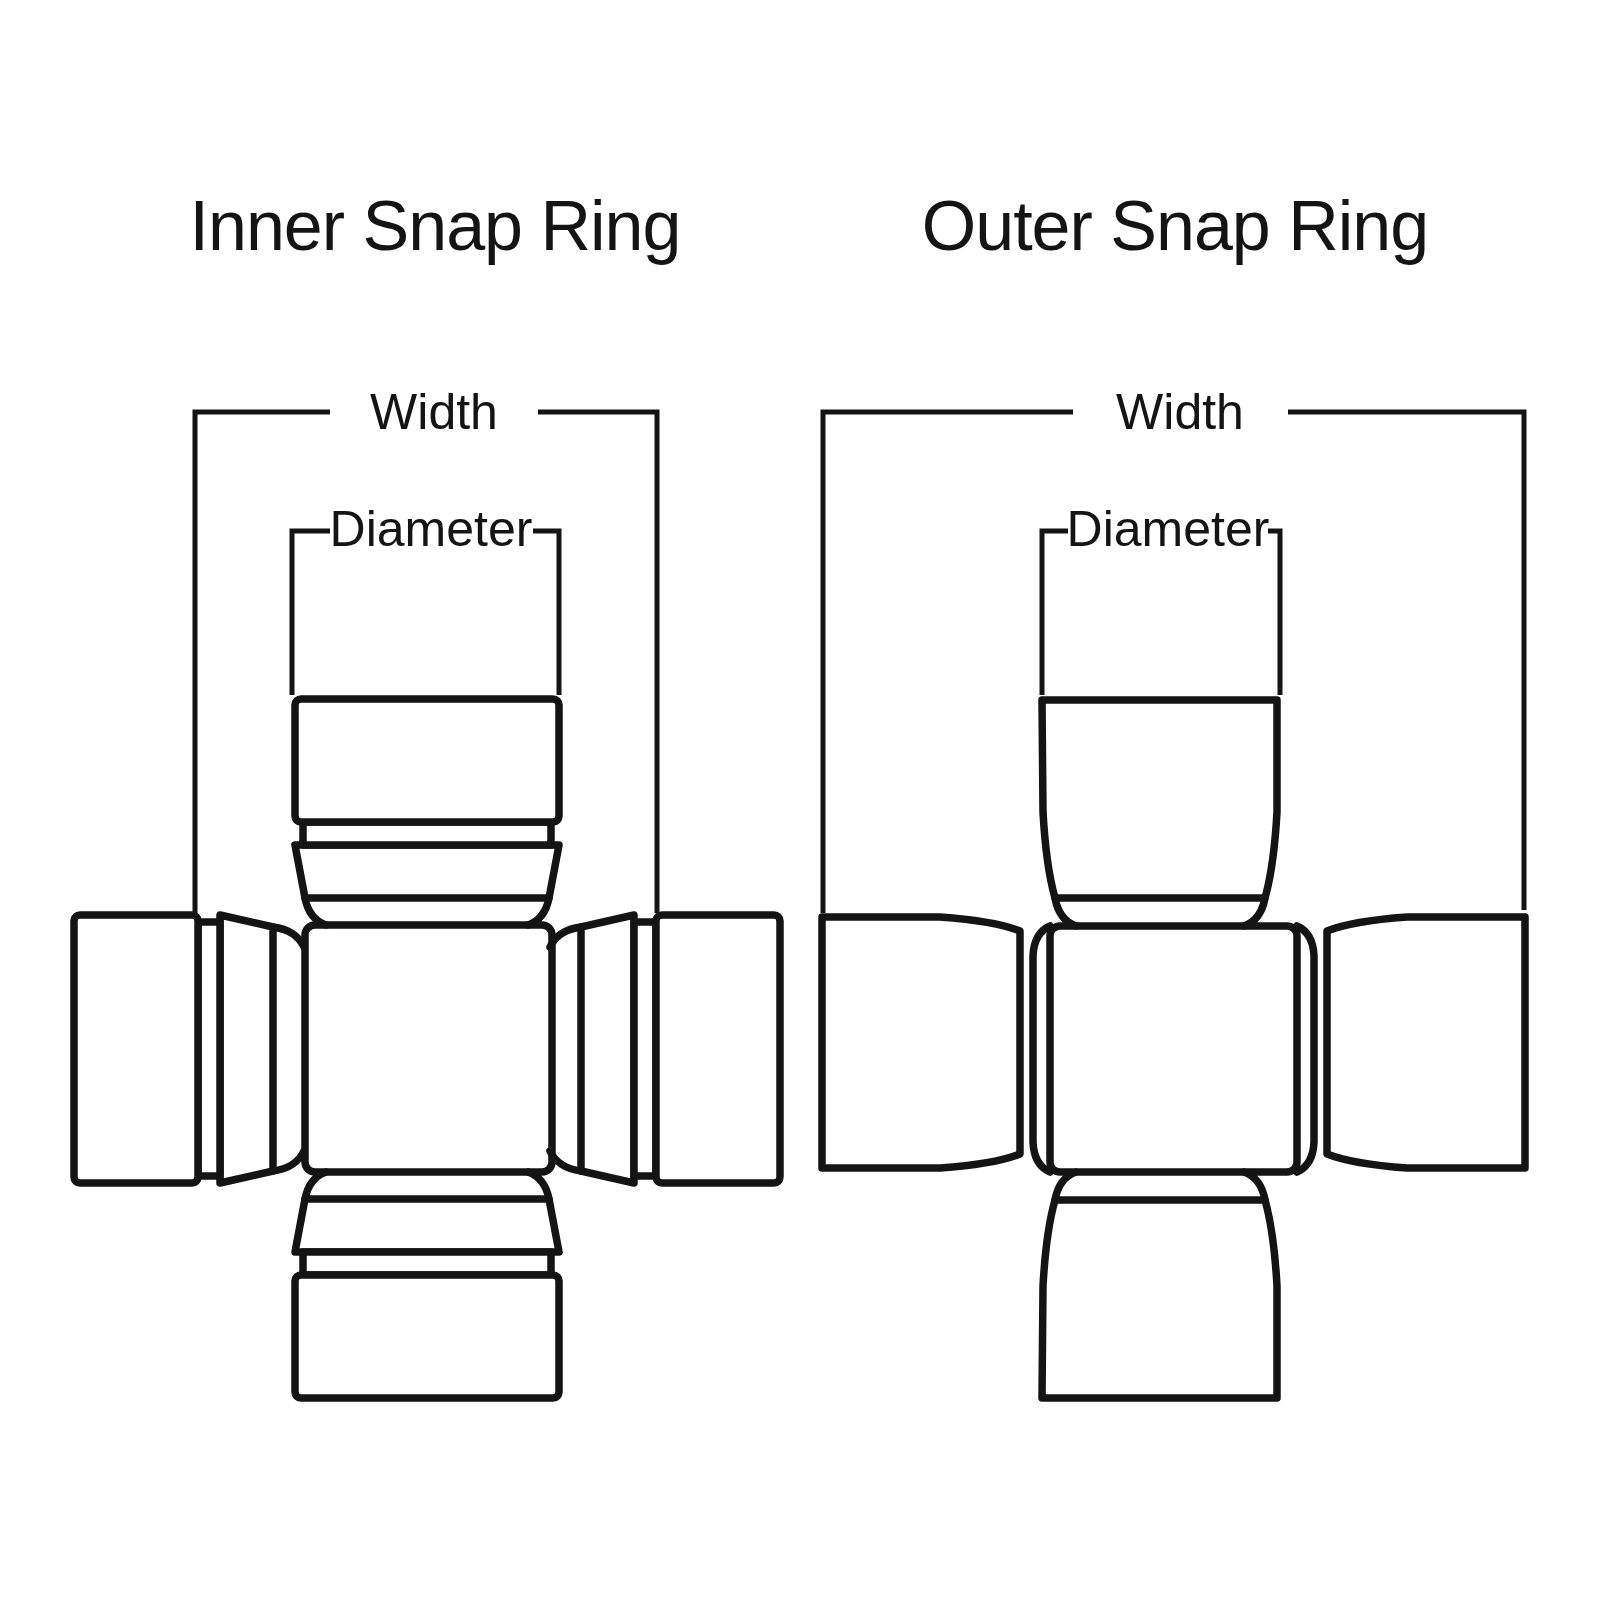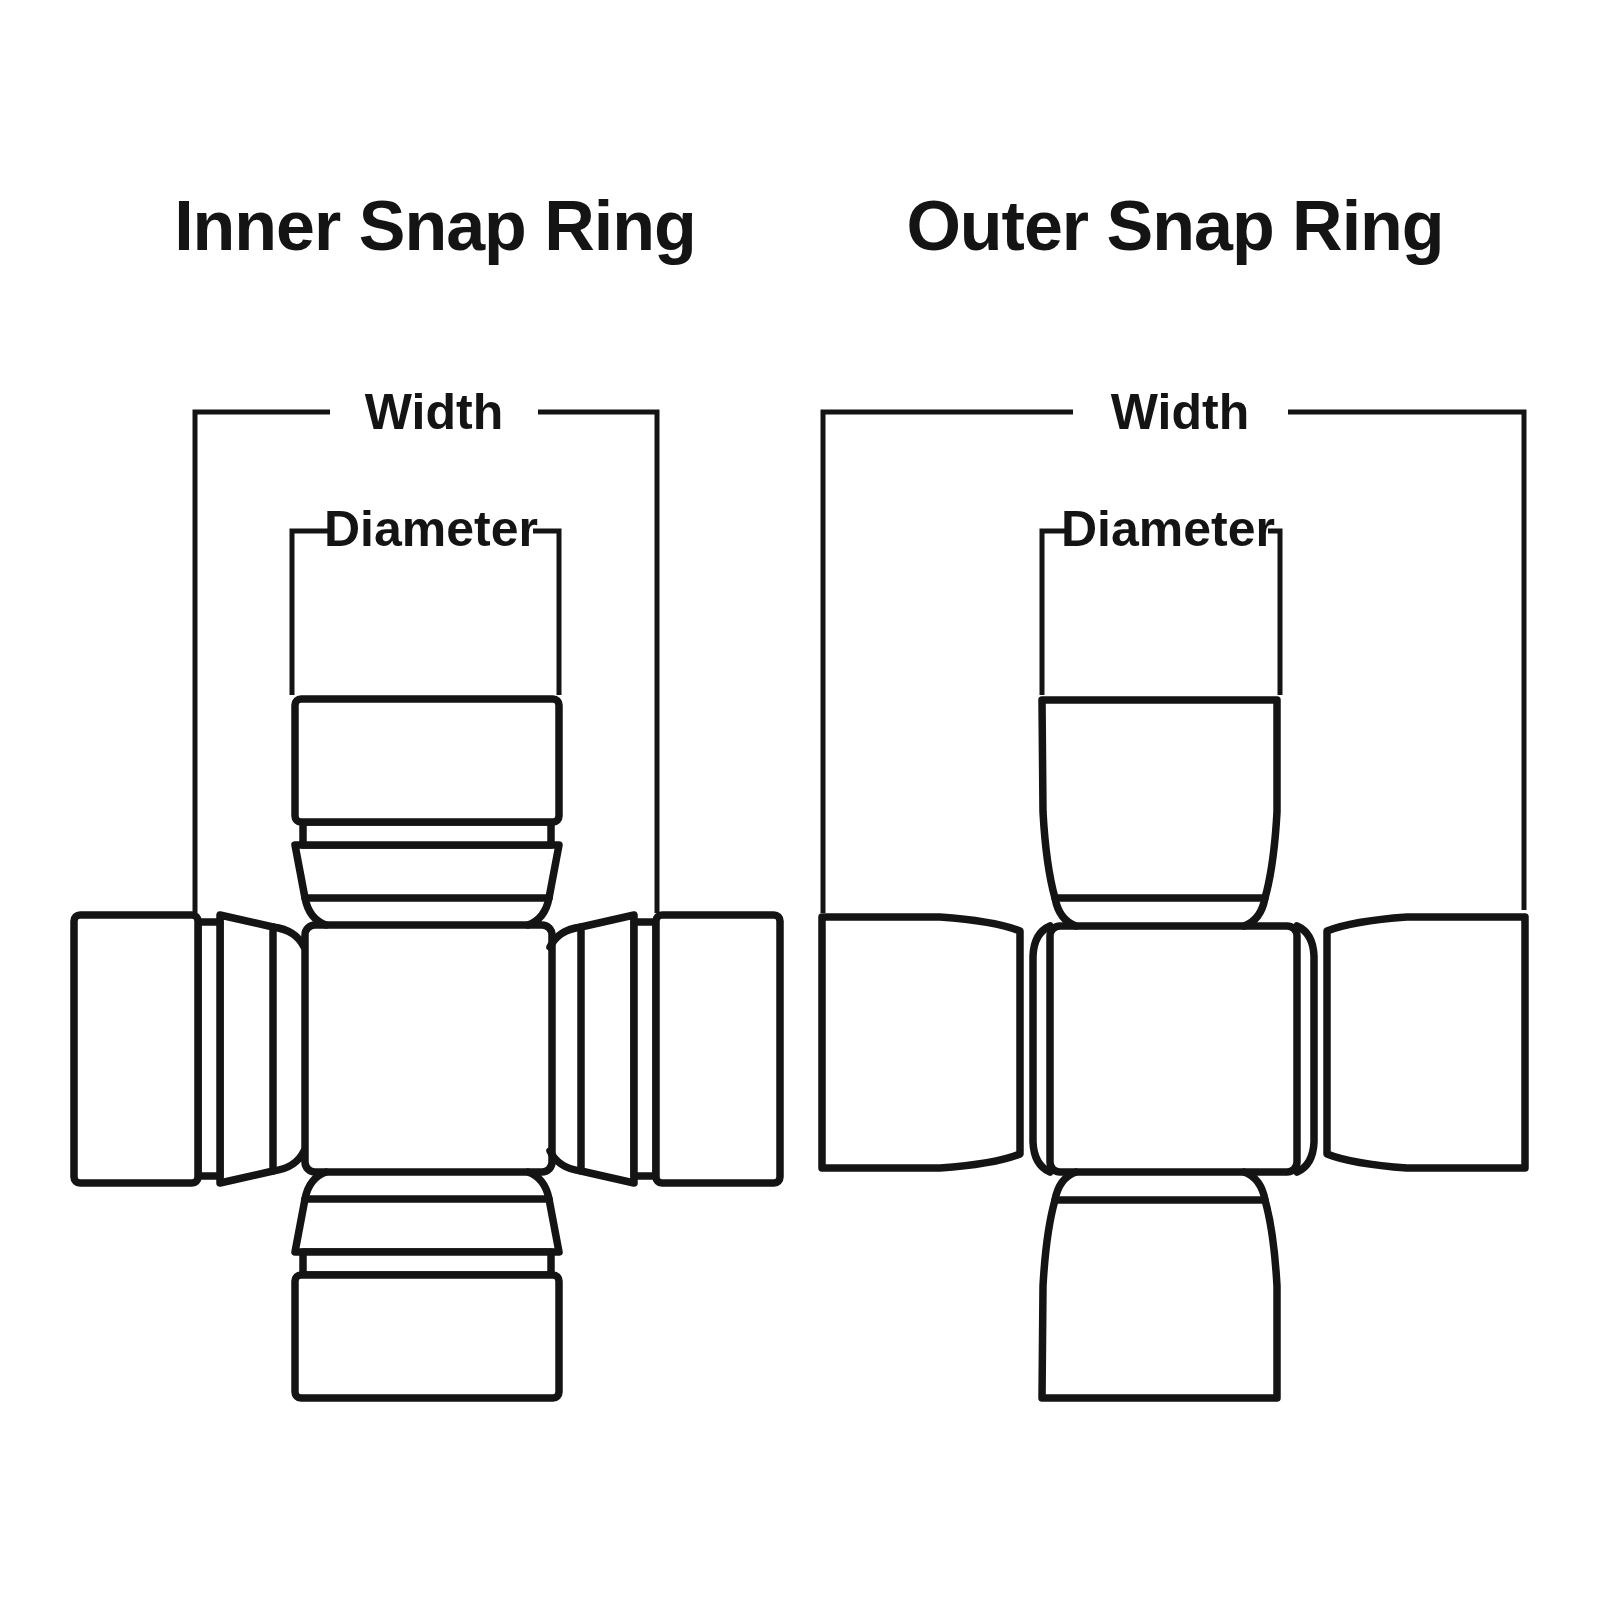--- a/index.html
+++ b/index.html
@@ -6,21 +6,20 @@
     margin: 0;
     padding: 0;
     background: #ffffff;
   }
   .stage {
     position: relative;
     width: 1600px;
     height: 1600px;
     background: #ffffff;
     overflow: hidden;
-    font-weight: bold;
   }
   svg {
     display: block;
   }
   .shape {
     fill: #ffffff;
     stroke: #141414;
     stroke-width: 7.5;
     stroke-linejoin: round;
   }

